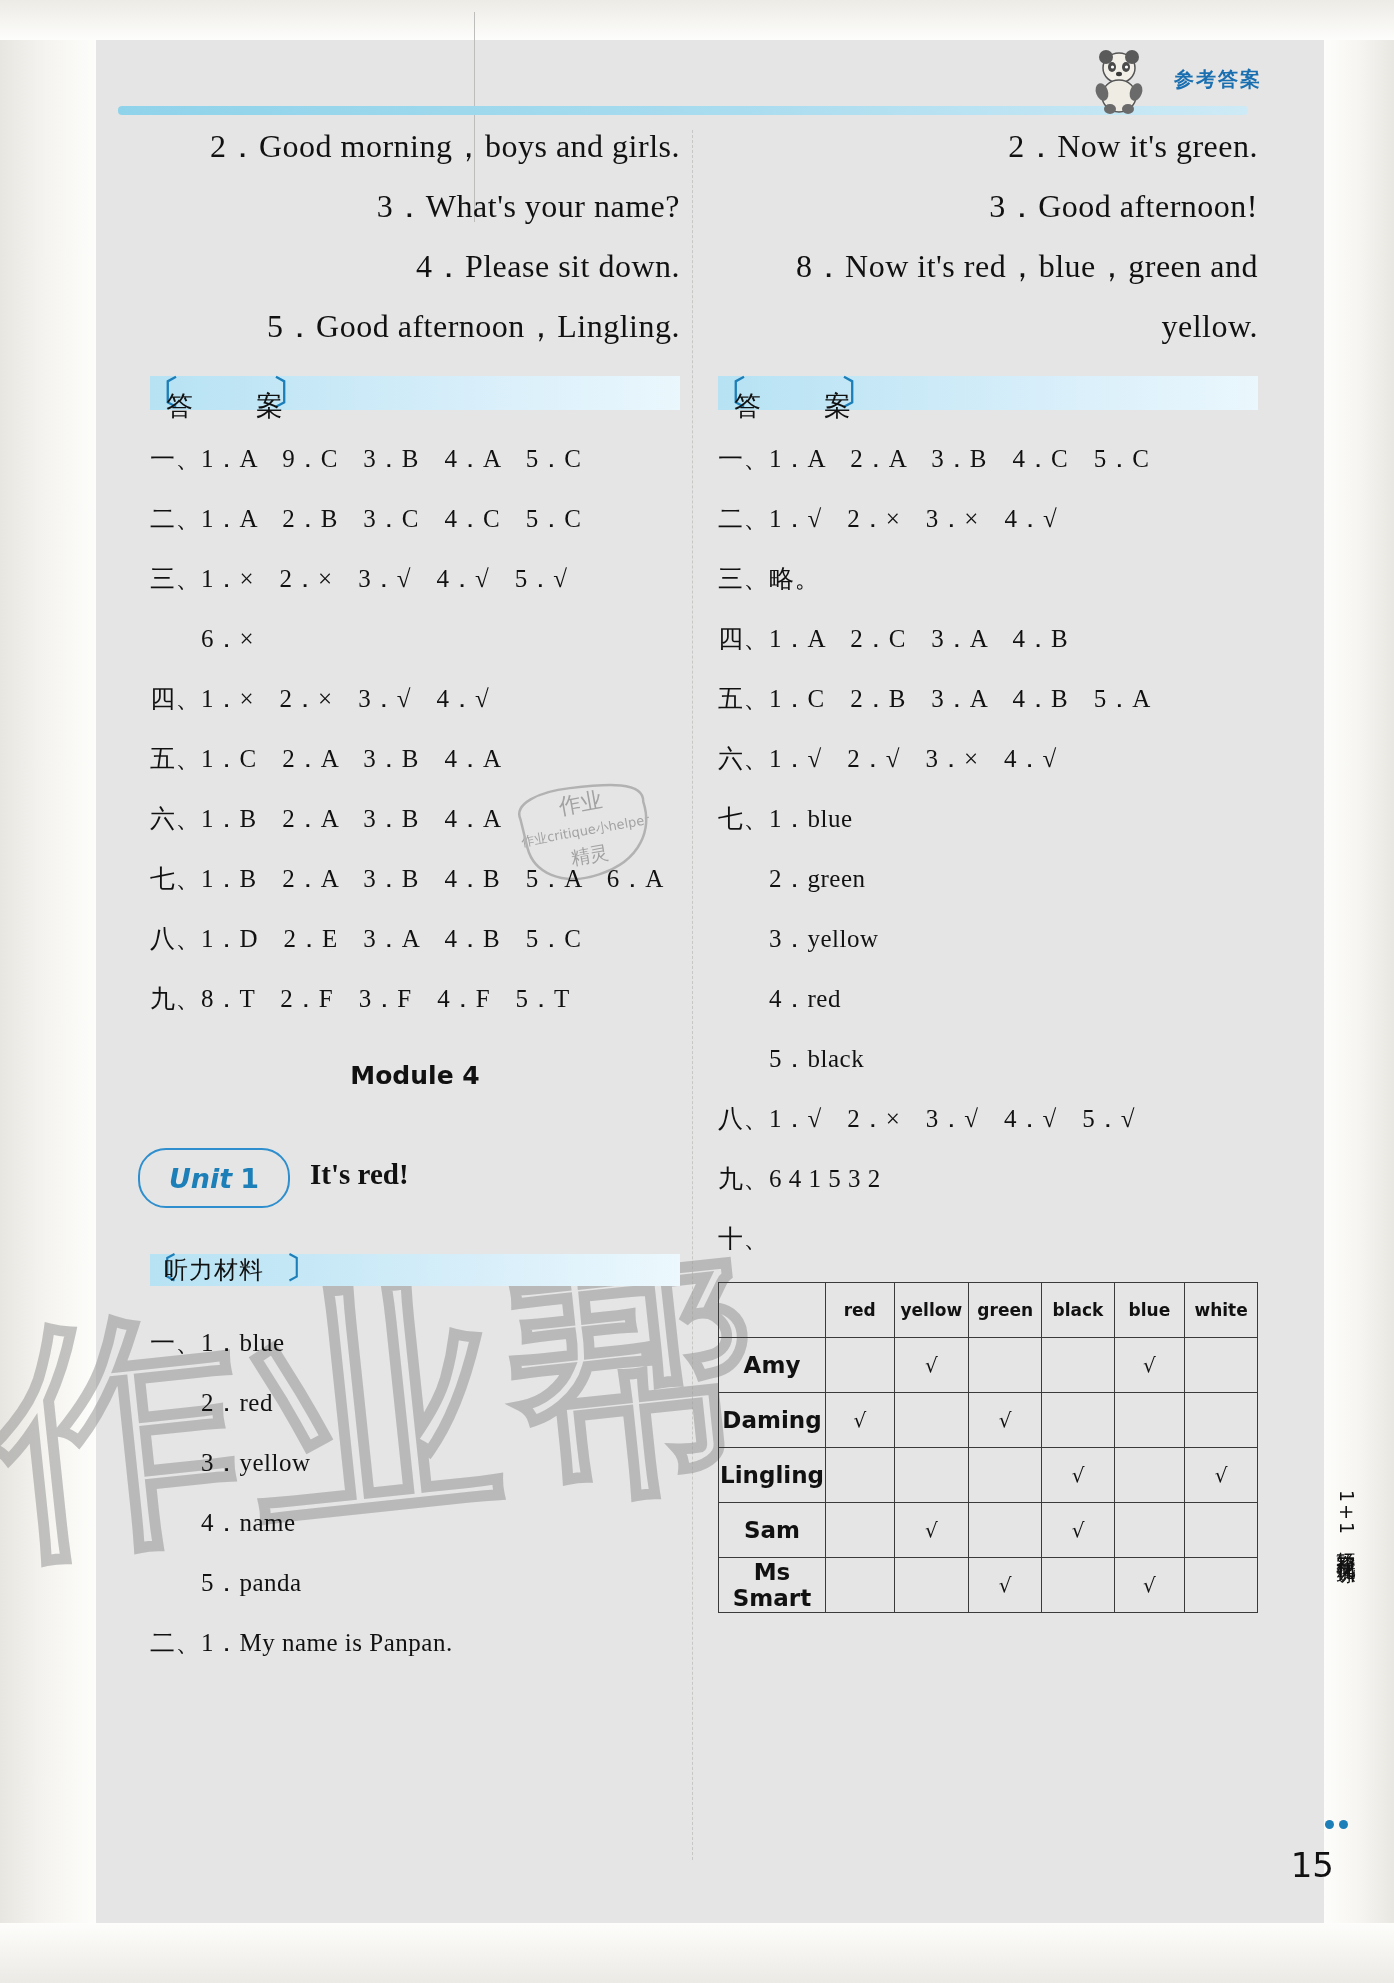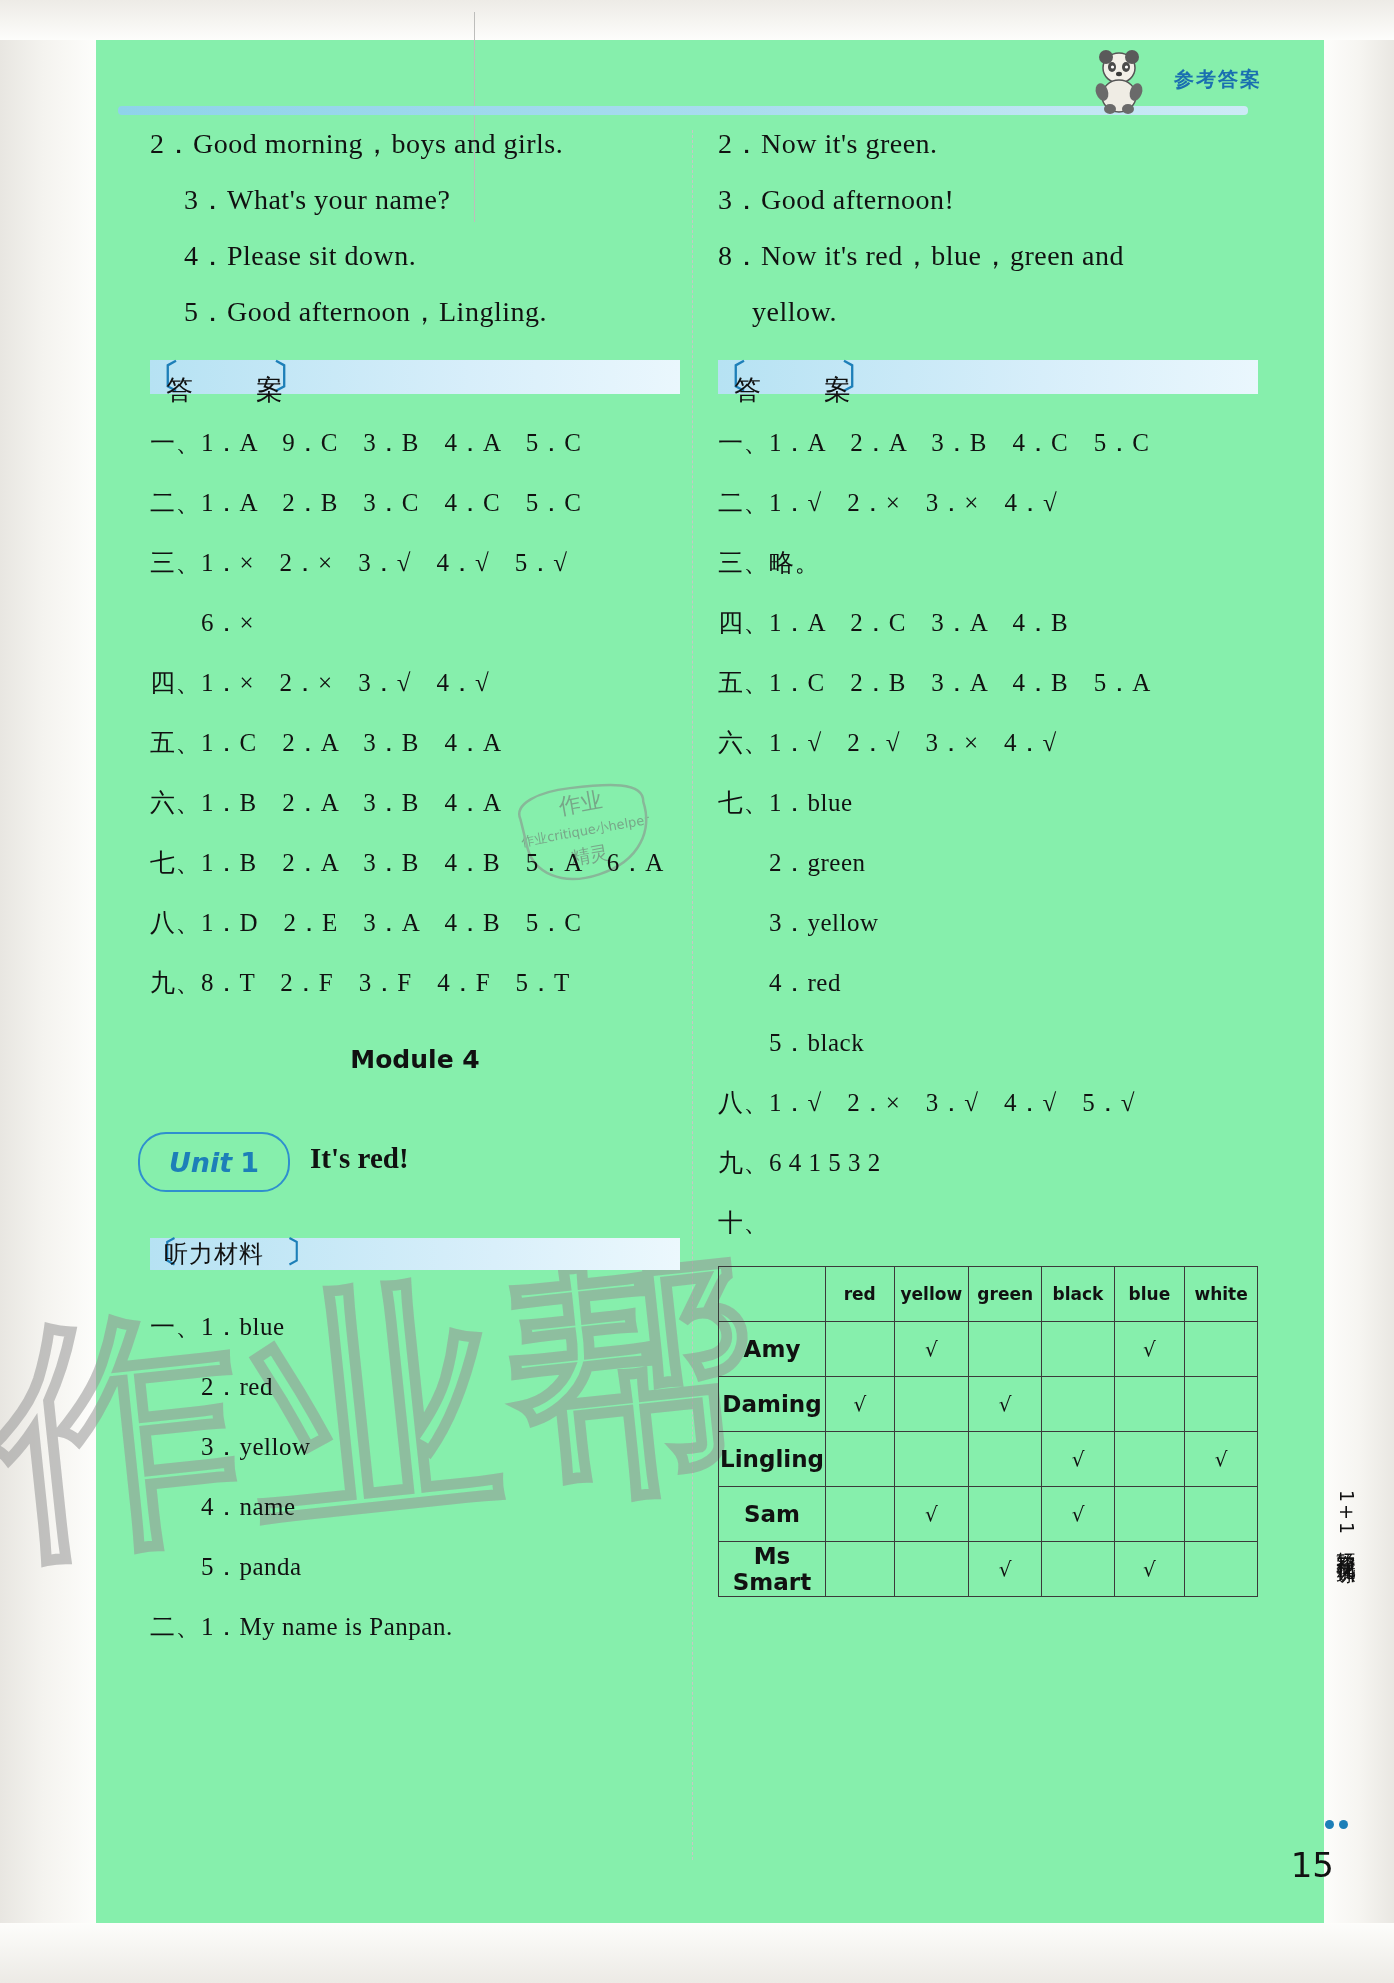--- a/index.html
+++ b/index.html
@@ -5,21 +5,21 @@
   html, body { margin:0; padding:0; }
   body {
     width:1394px; height:1983px;
     background:#ffffff;
     font-family:"Liberation Serif", serif;
     position:relative;
     overflow:hidden;
   }
   .page {
     position:absolute; left:0; top:0; width:1394px; height:1983px;
-    background:#86efac;
+    background:#e5e5e5;
   }
   
   .edge-left { position:absolute; left:0; top:0; width:96px; height:1983px;
     background:linear-gradient(to right,#e8e6e1 0%,#f4f3ef 45%,#fdfdfb 100%); }
   .edge-right { position:absolute; right:0; top:0; width:70px; height:1983px;
     background:linear-gradient(to left,#e9e7e2 0%,#f6f5f1 50%,#fdfdfb 100%); }
   .edge-top { position:absolute; left:0; top:0; width:1394px; height:40px;
     background:linear-gradient(to bottom,#edebe6 0%,#fdfdfb 100%); }
   .edge-bottom { position:absolute; left:0; bottom:0; width:1394px; height:60px;
     background:linear-gradient(to top,#eceae5 0%,#fdfdfb 100%); }
@@ -46,21 +46,21 @@
   }
   .vert-line-top {
     position:absolute; left:474px; top:12px; width:1px; height:210px;
     background:#bdbdbb;
   }
 
   .col { position:absolute; top:130px; }
   .col-left { left:150px; width:530px; }
   .col-right { left:718px; width:540px; }
 
-  .line { font-size:28px; color:#111; line-height:1.0; margin-bottom:28px; letter-spacing:0.5px; }
+  .line { font-size:32px; color:#111; line-height:1.0; margin-bottom:28px; letter-spacing:0.5px;text-align:right; }
   .indent { padding-left:34px; }
 
   
   .ans-banner {
     position:relative; height:46px; margin:12px 0 26px 0;
   }
   .ans-banner .bar {
     position:absolute; left:0; top:6px; width:100%; height:34px;
     background:linear-gradient(to right,#b6e2f3,#d7eefa 60%,#eaf7fd);
   }

